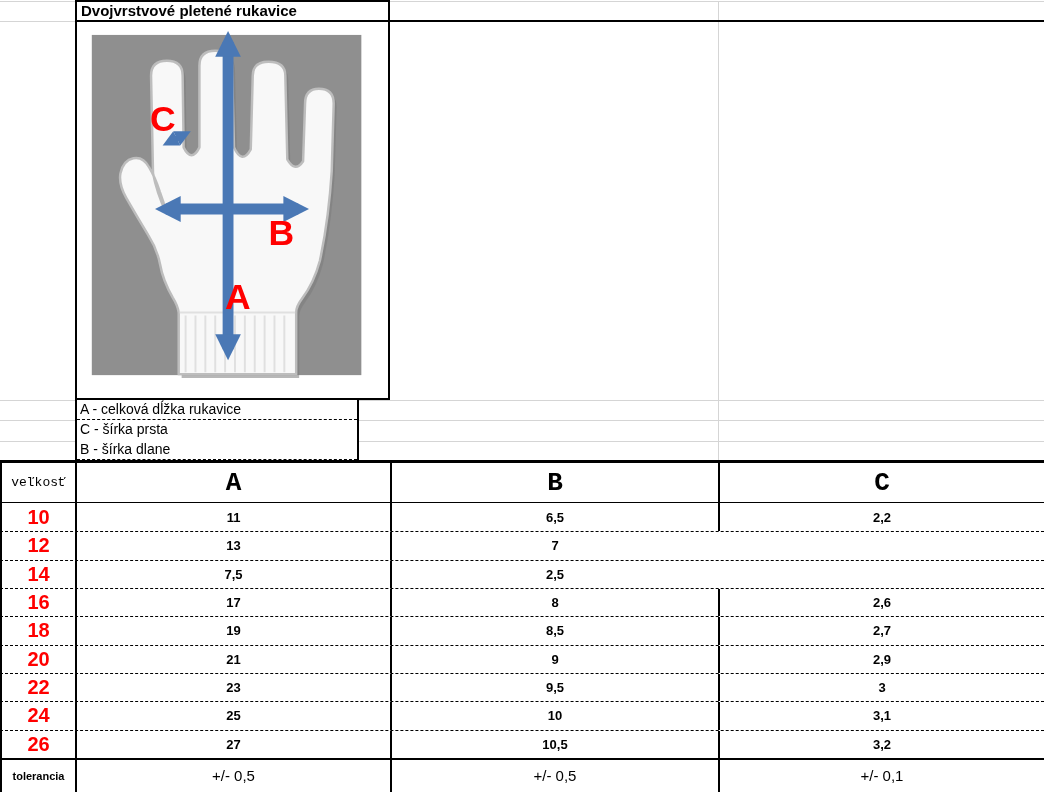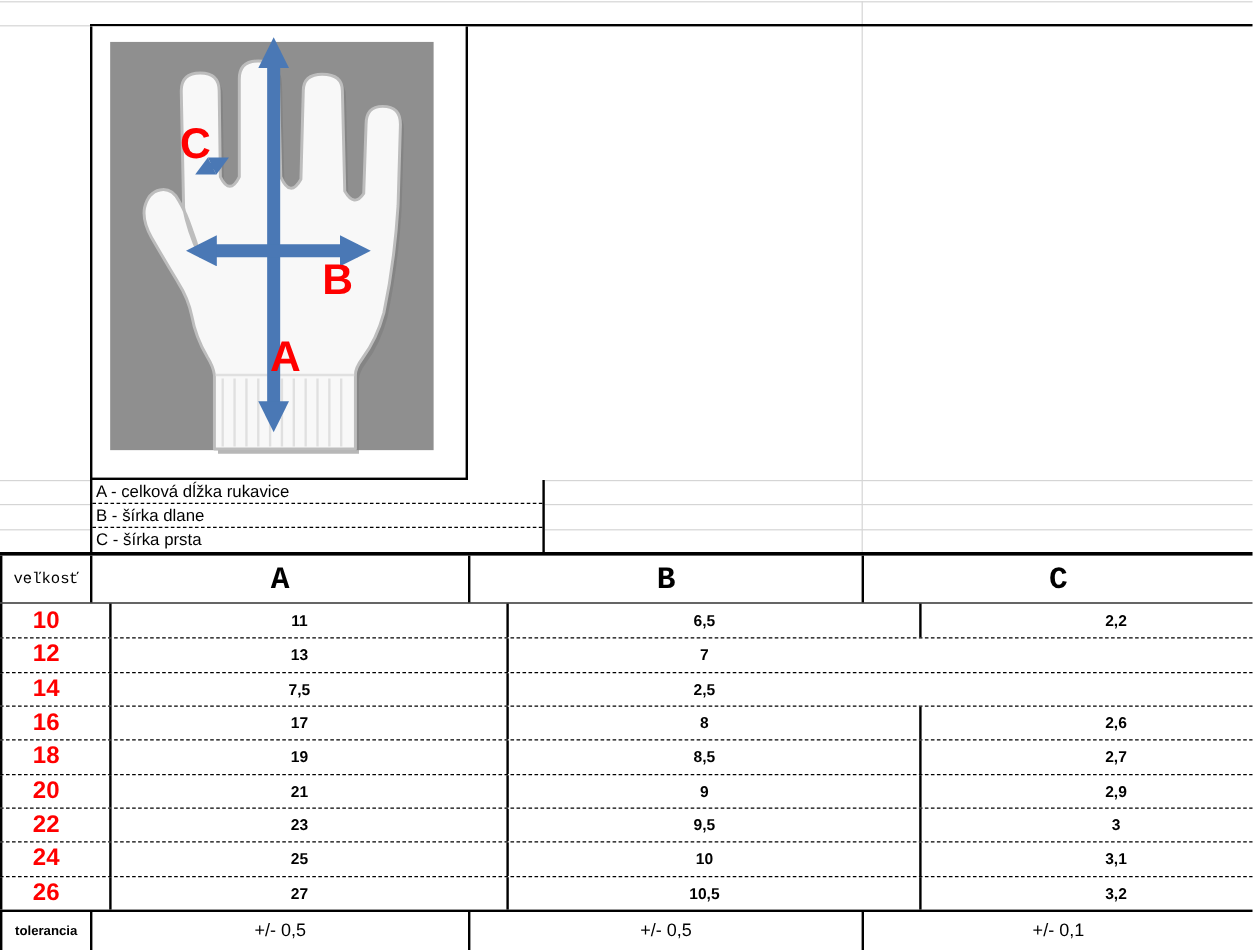--- a/index.html
+++ b/index.html
@@ -33,31 +33,31 @@
   
   .image-box{
     position:absolute;left:75px;top:22px;width:315px;height:378px;
     border-left:2px solid #000;border-right:2px solid #000;border-bottom:2px solid #000;
     background:#fff;
   }
   .image-box svg{display:block;width:100%;height:100%;}
 
   
   .legend-box{
-    position:absolute;left:75px;top:400px;width:379px;height:60px;
+    position:absolute;left:75px;top:400px;width:284px;height:60px;
     border-left:2px solid #000;border-right:2px solid #000;background:#fff;
   }
   .legend-row{height:20px;line-height:19px;font-size:14px;padding-left:3px;white-space:nowrap;}
   .legend-row.sep{border-bottom:1px dashed #000;}
 
   
   .size-table{position:absolute;left:0;top:460px;width:1044px;}
   .thead,.trow,.tfoot{display:grid;grid-template-columns:75px 315px 328px 326px;}
   .thead{border-top:3px solid #000;border-bottom:1px solid #000;height:43px;font-family:Liberation Mono, monospace;}
-  .trow{height:28.33px;gap:16px;}
+  .trow{height:28.33px;}
   .trow.dashed-top{border-top:1px dashed #000;}
   .tfoot{border-top:2px solid #000;height:34px;}
   .cell{display:flex;align-items:center;justify-content:center;overflow:hidden;}
   .bL{border-left:2px solid #000;}
   .bL0{border-left:2px solid #000;}
   .size-hdr-cell{font-size:13px;}
   .col-hdr-cell{font-size:26px;font-weight:bold;}
   .size-cell{font-size:20px;font-weight:bold;color:var(--red);}
   .val-cell{font-size:13px;font-weight:bold;}
   .tol-label-cell{font-size:11px;font-weight:bold;}
@@ -70,20 +70,21 @@
 
   <div class="gl gl-h" style="left:0;top:1px;width:1044px;"></div>
   <div class="gl gl-h" style="left:0;top:21px;width:75px;"></div>
   <div class="gl gl-h" style="left:0;top:400px;width:1044px;"></div>
   <div class="gl gl-h" style="left:0;top:420px;width:1044px;"></div>
   <div class="gl gl-h" style="left:0;top:441px;width:1044px;"></div>
   <div class="gl gl-v" style="left:718px;top:1px;height:459px;"></div>
 
   <div class="title-underline"></div>
 
+  <div class="title-cell">Dvojvrstvové pletené rukavice</div>
 
   <div class="image-box">
     <svg viewBox="0 0 315 378" preserveAspectRatio="none">
       <defs>
         <marker id="ahBig" markerUnits="userSpaceOnUse" markerWidth="30" markerHeight="30" refX="15" refY="13" orient="auto-start-reverse">
           <path d="M0 0 L26 13 L0 26 Z" style="fill:var(--arrow-blue)"></path>
         </marker>
         <marker id="ahSmall" markerUnits="userSpaceOnUse" markerWidth="18" markerHeight="18" refX="9" refY="8" orient="auto-start-reverse">
           <path d="M0 0 L16 8 L0 16 Z" style="fill:var(--arrow-blue)"></path>
         </marker>
@@ -102,22 +103,22 @@
       <line x1="93" y1="121" x2="109" y2="113" style="stroke:var(--arrow-blue)" stroke-width="6" marker-start="url(#ahSmall)" marker-end="url(#ahSmall)"></line>
 
       <text x="87" y="110" text-anchor="middle" font-size="36" font-weight="bold" style="fill:var(--label-red)">C</text>
       <text x="207" y="224" text-anchor="middle" font-size="36" font-weight="bold" style="fill:var(--label-red)">B</text>
       <text x="163" y="289" text-anchor="middle" font-size="36" font-weight="bold" style="fill:var(--label-red)">A</text>
     </svg>
   </div>
 
   <div class="legend-box">
     <div class="legend-row sep">A - celková dĺžka rukavice</div>
+    <div class="legend-row">C - šírka prsta</div>
     <div class="legend-row sep">B - šírka dlane</div>
-    <div class="legend-row">C - šírka prsta</div>
   </div>
 
   <div class="size-table">
     <div class="thead">
       <div class="cell size-hdr-cell bL0">veľkosť</div>
       <div class="cell col-hdr-cell bL">A</div>
       <div class="cell col-hdr-cell bL">B</div>
       <div class="cell col-hdr-cell bL">C</div>
     </div>
 

